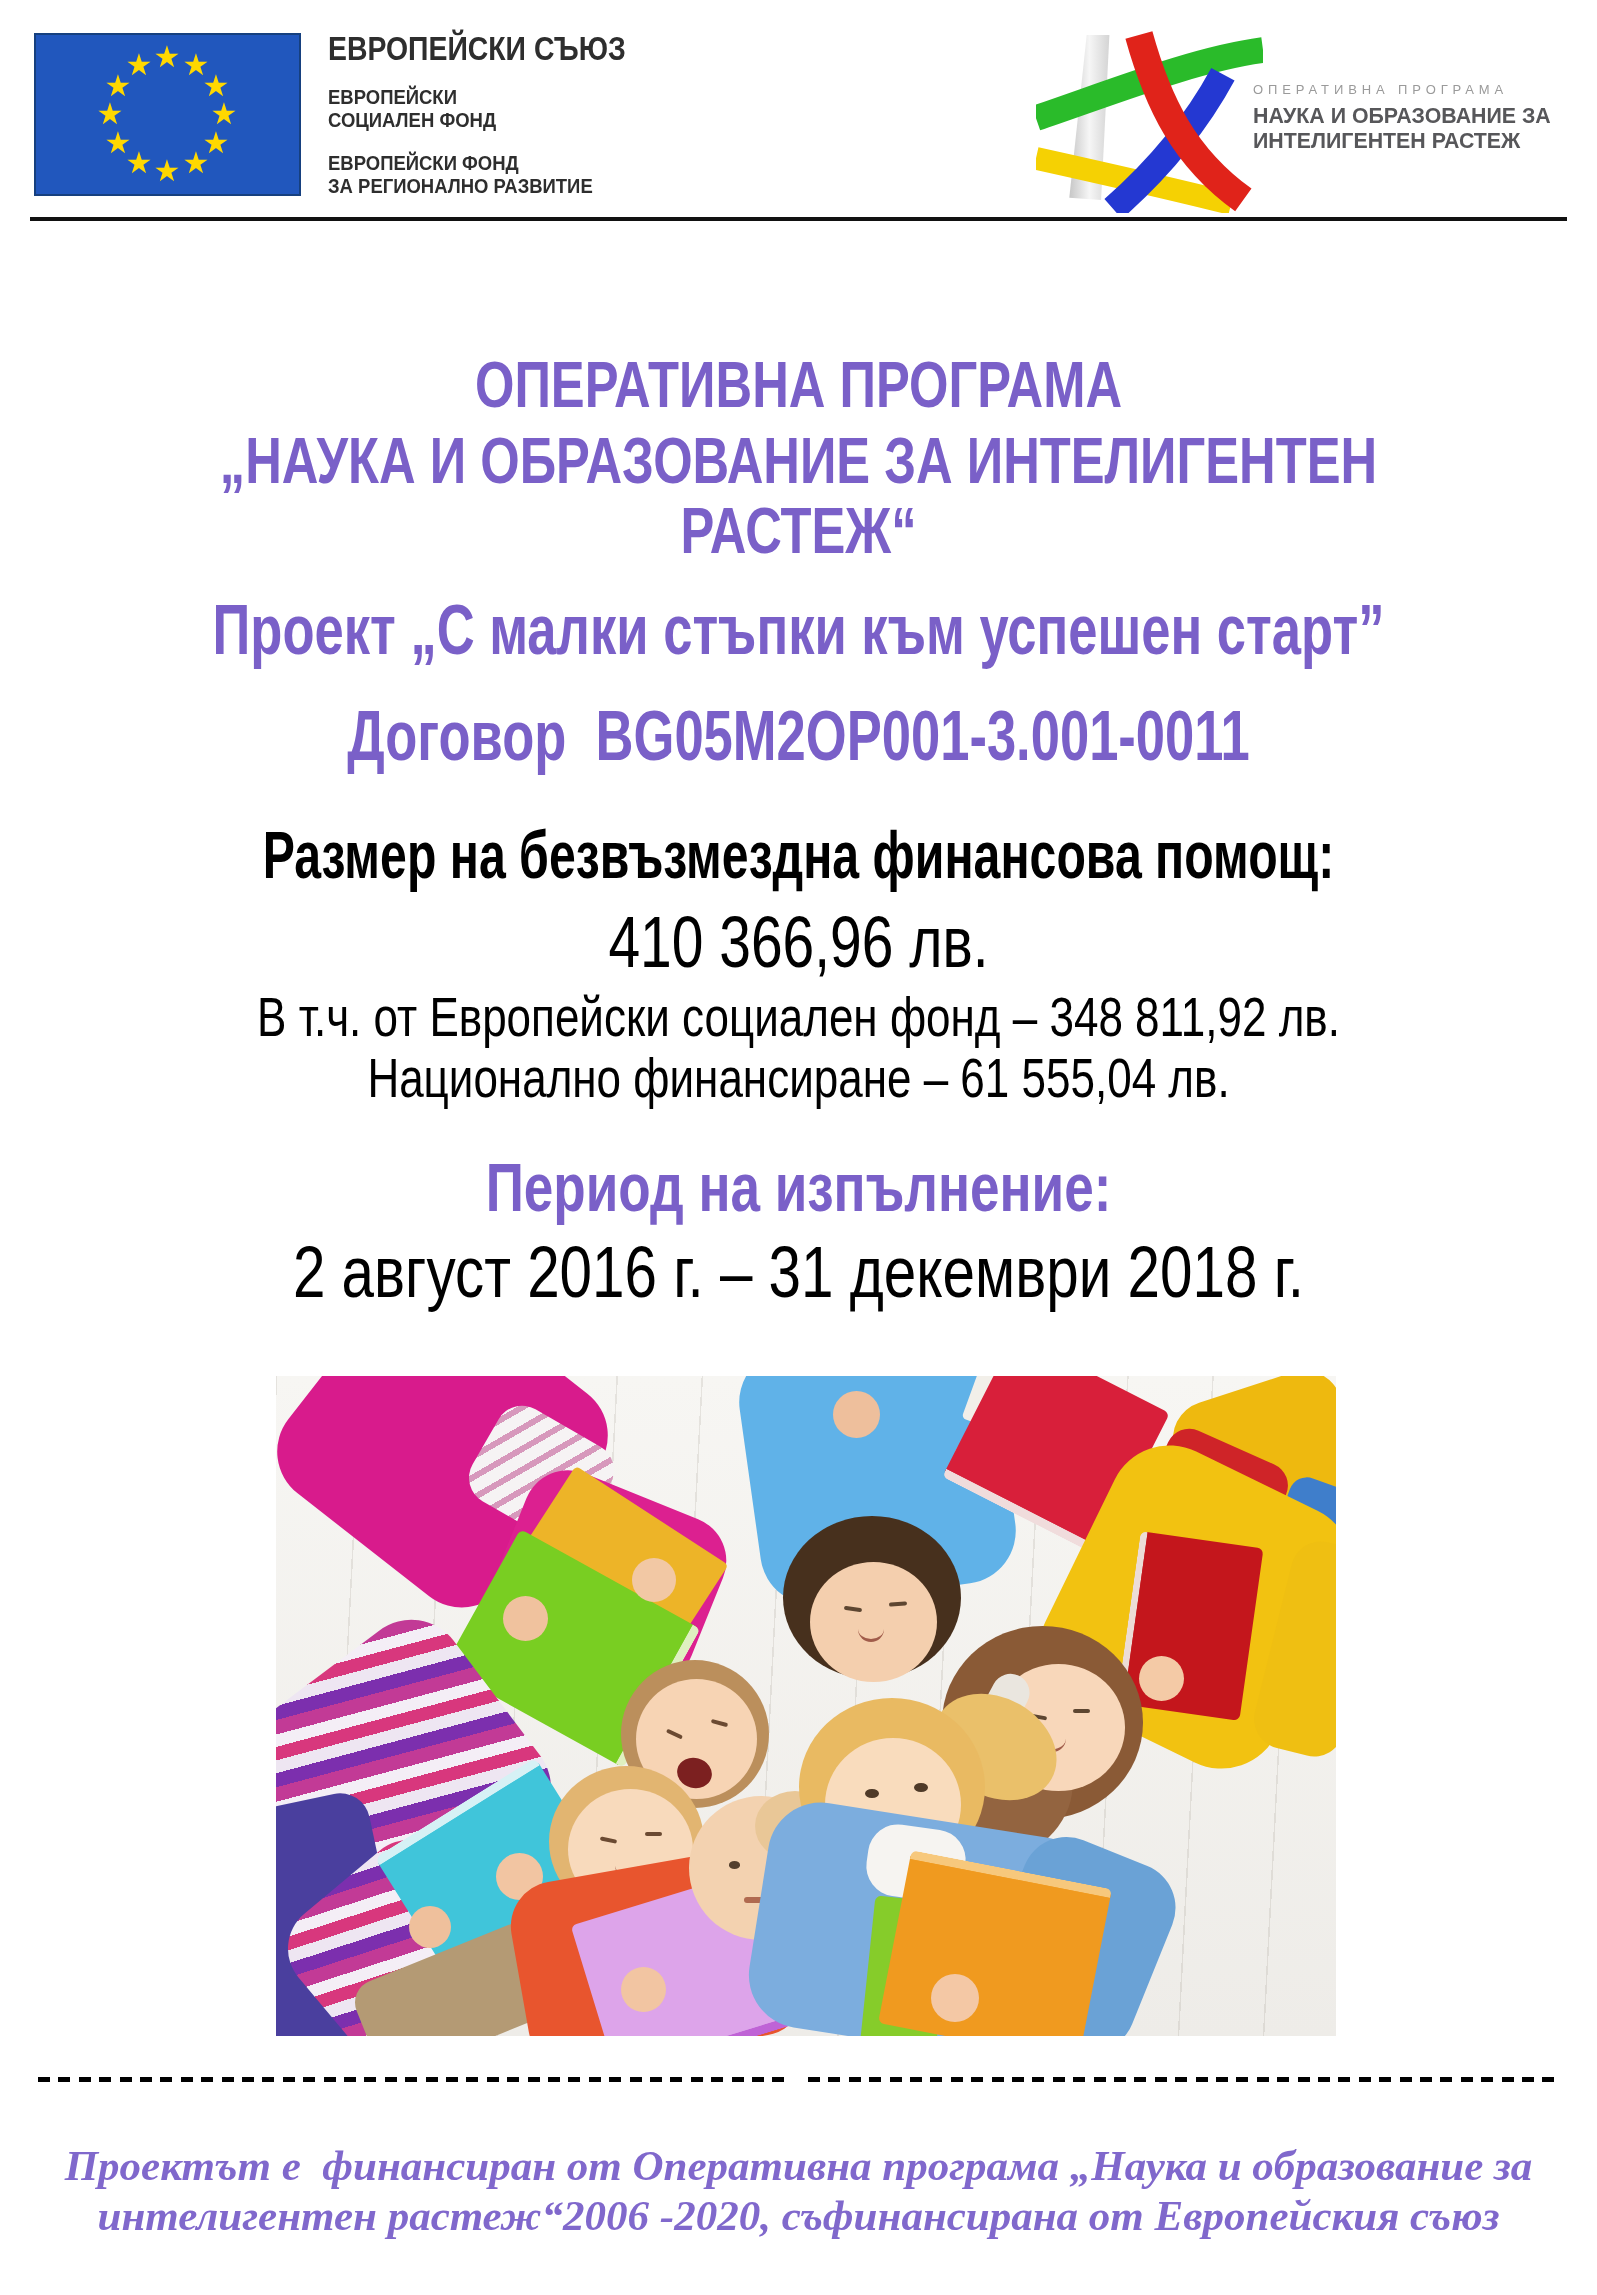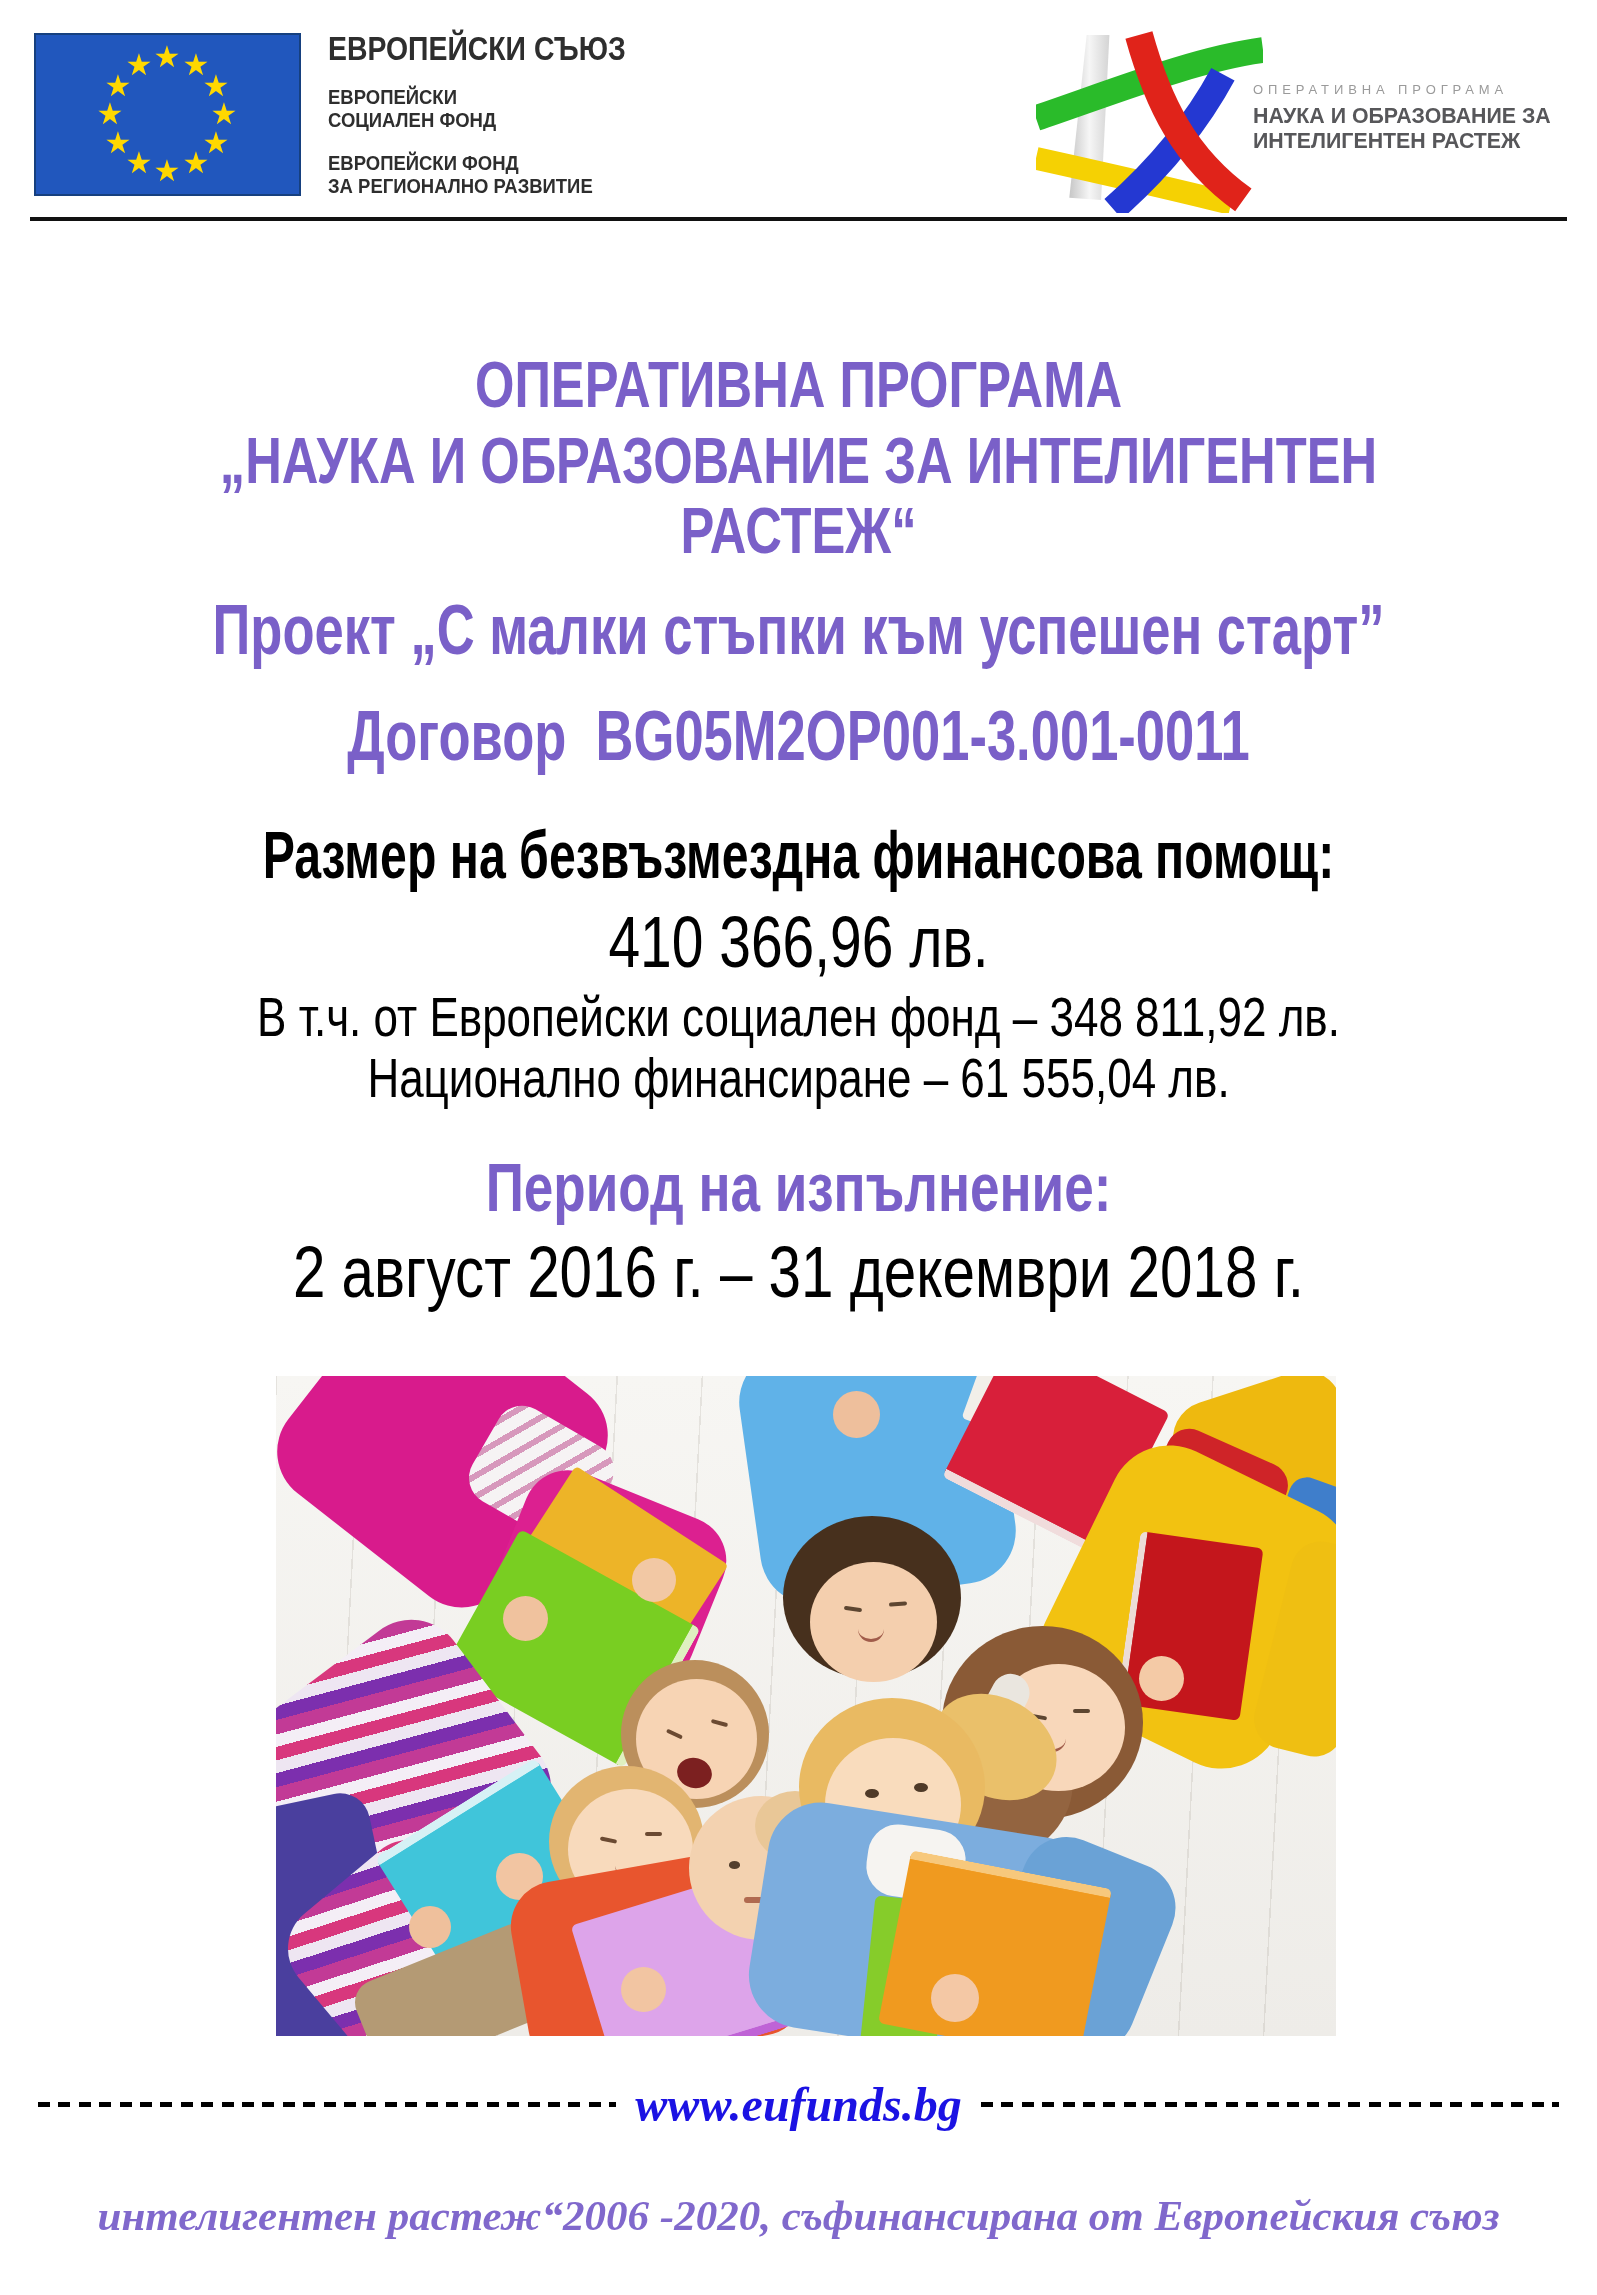--- a/index.html
+++ b/index.html
@@ -189,20 +189,20 @@
     <div class="b" style="left:481px;top:443px;width:326px;height:227px;background:#7cadde;border-radius:53px;transform:rotate(9deg)"></div>
     <div class="b" style="left:723px;top:470px;width:159px;height:197px;background:#6aa2d6;border-radius:45px;transform:rotate(22deg)"></div>
     <div class="b" style="left:591px;top:451px;width:98px;height:72px;background:#f6f4f1;border-radius:30px;transform:rotate(8deg)"></div>
     <div class="b" style="left:591px;top:523px;width:76px;height:159px;background:#86cc2a;border-radius:6px;transform:rotate(6deg)"></div>
     <div class="b" style="left:617px;top:492px;width:204px;height:167px;background:#f09a1f;border-radius:6px;transform:rotate(11deg);border-top:9px solid #f7c87c"></div>
     <div class="b" style="left:655px;top:598px;width:48px;height:48px;background:#f4c8a5;border-radius:50%"></div>
   </div>
 
   <div class="abs dash-row">
     <div class="dash"></div>
-    <span class="eufunds">www.eufunds.bg</span>
     <div class="dash"></div>
   </div>
 
+  <div class="ctr foot-line" style="top:2142px">Проектът е  финансиран от Оперативна програма „Наука и образование за</div>
   <div class="ctr foot-line" style="top:2192px">интелигентен растеж“2006 -2020, съфинансирана от Европейския съюз</div>
 
 </div>
 
 
 </body></html>

